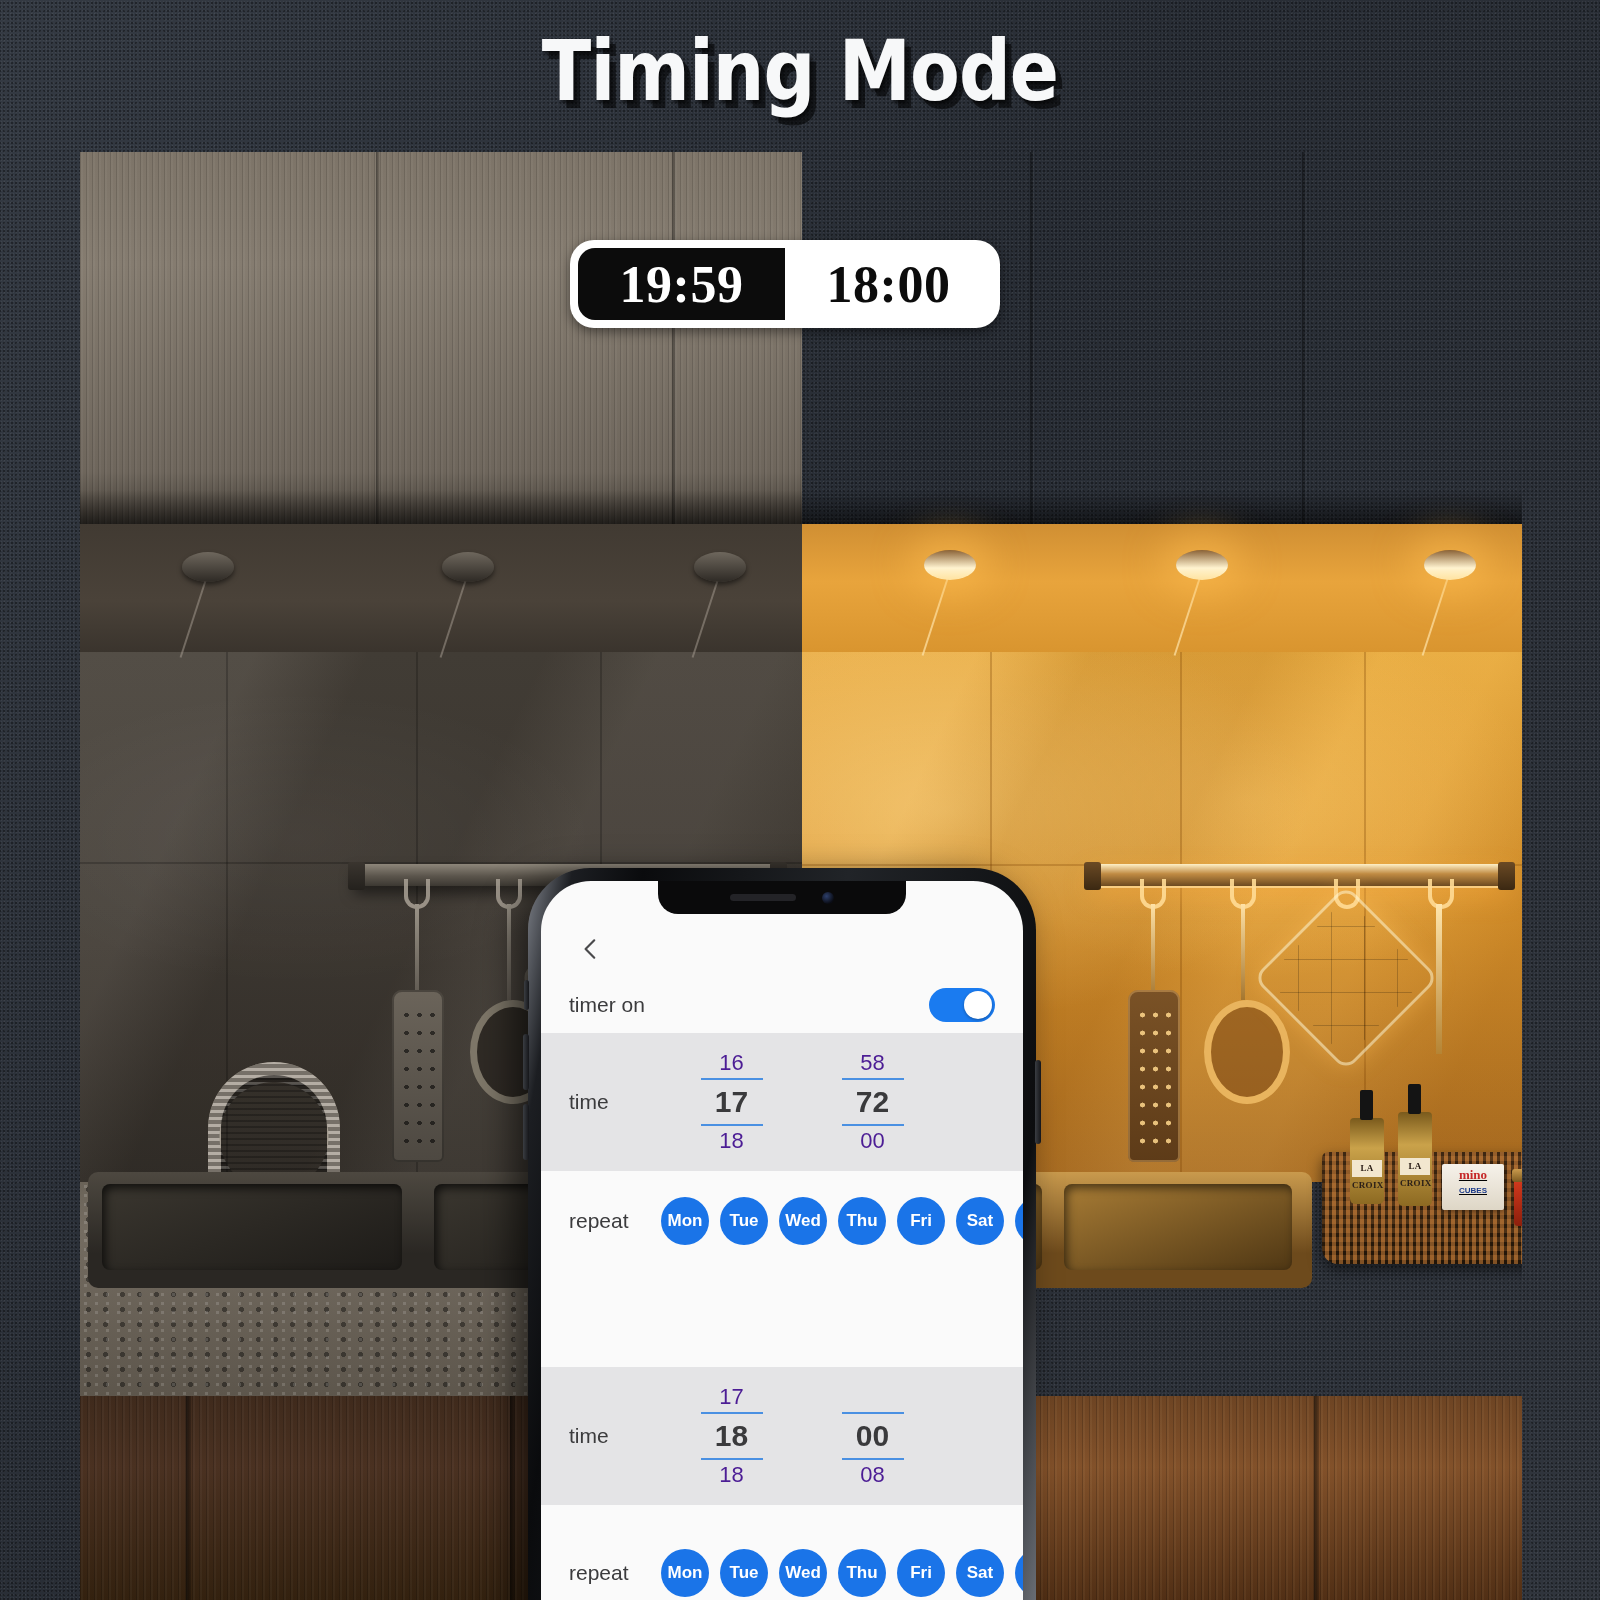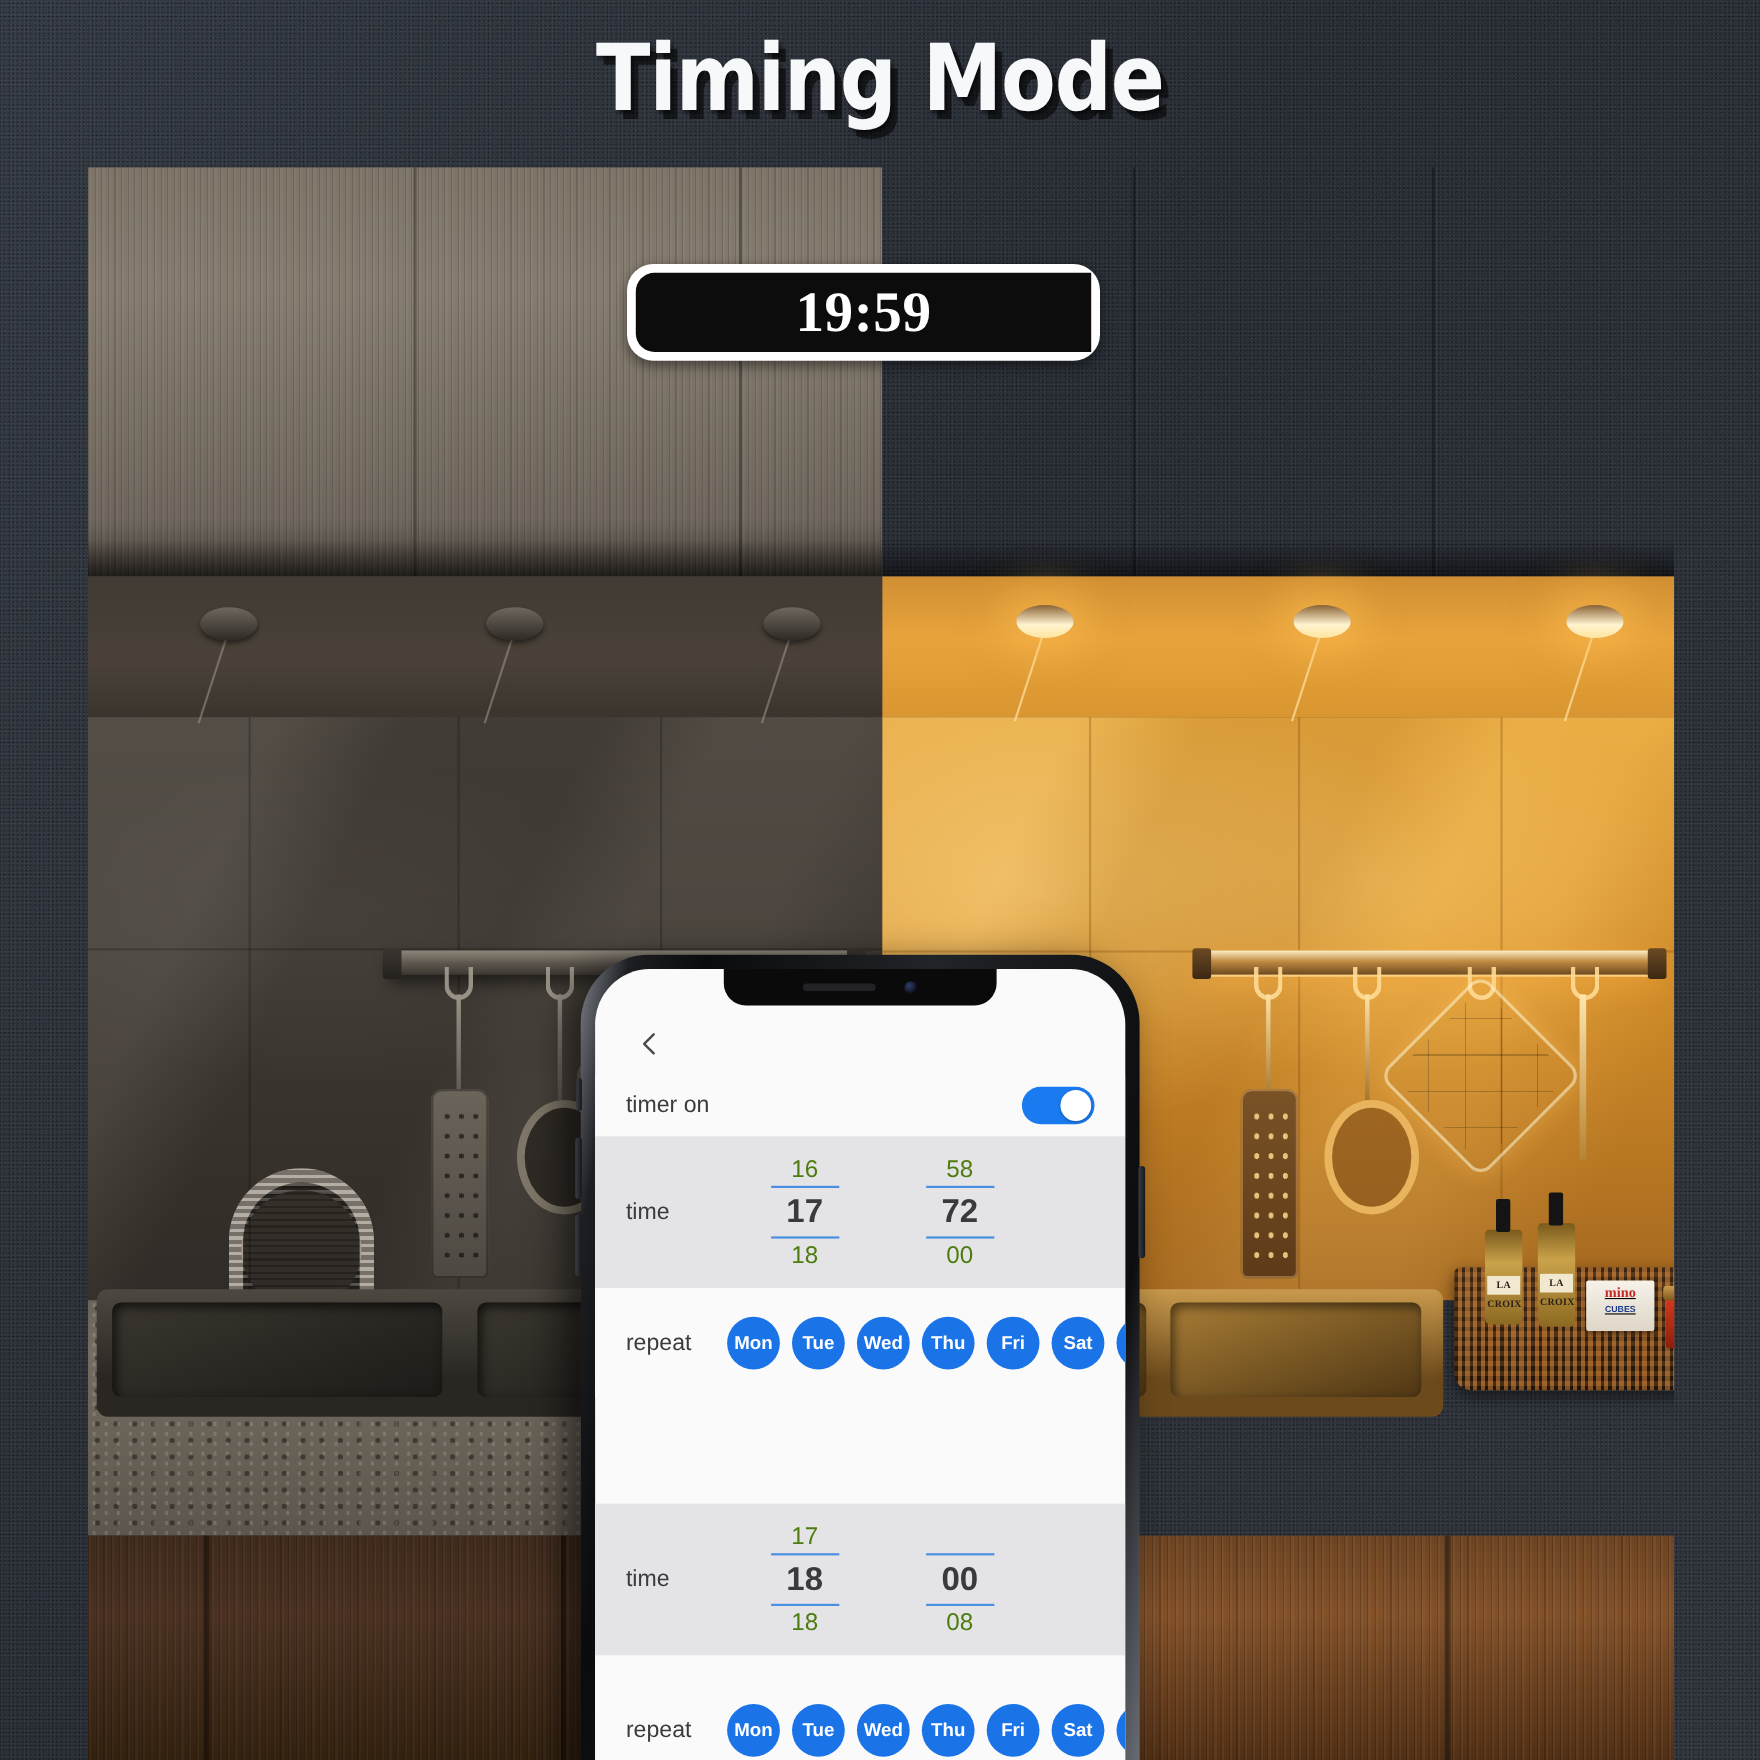--- a/index.html
+++ b/index.html
@@ -296,21 +296,21 @@
     margin-left: auto; width: 66px; height: 34px; border-radius: 17px;
     background: #1a7bf0; position: relative;
   }
   .toggle .knob {
     position: absolute; right: 3px; top: 3px; width: 28px; height: 28px;
     border-radius: 50%; background: #fff; box-shadow: 0 1px 3px rgba(0,0,0,.3);
   }
 
   .picker-cols { display: flex; flex: 1; justify-content: space-around; padding-right: 52px; }
   .picker-col { width: 84px; text-align: center; }
-  .pk-ghost { font-size: 22px; color: #4d7c0f; height: 30px; line-height: 30px; }
+  .pk-ghost { font-size: 22px; color: #4c1d95; height: 30px; line-height: 30px; }
   .pk-sel   { font-size: 30px; font-weight: bold; color: #3a3a3c; height: 44px; line-height: 44px; }
   .pk-line  { height: 2px; background: #4a90e2; width: 62px; margin: 0 auto; }
 
   .days { display: flex; gap: 11px; align-items: center; }
   .day-chip {
     width: 48px; height: 48px; border-radius: 50%;
     background: #1a74e8; color: #fff;
     font-size: 17px; font-weight: bold;
     display: flex; align-items: center; justify-content: center;
   }
@@ -450,20 +450,21 @@
 
     <div class="lower">
       <div class="lower-seam" style="left:180px"></div>
       <div class="lower-seam" style="left:512px"></div>
     </div>
   </div>
 </div>
 
 <div id="time-badge">
   <div class="badge-cell" id="badge-before">19:59</div>
+  <div class="badge-cell" id="badge-after">18:00</div>
 </div>
 
 <div id="phone">
   <div class="phone-btn" id="btn-silent"></div>
   <div class="phone-btn" id="btn-volup"></div>
   <div class="phone-btn" id="btn-voldn"></div>
   <div class="phone-btn" id="btn-power"></div>
 
   <div id="phone-screen">
     <div id="phone-notch">

